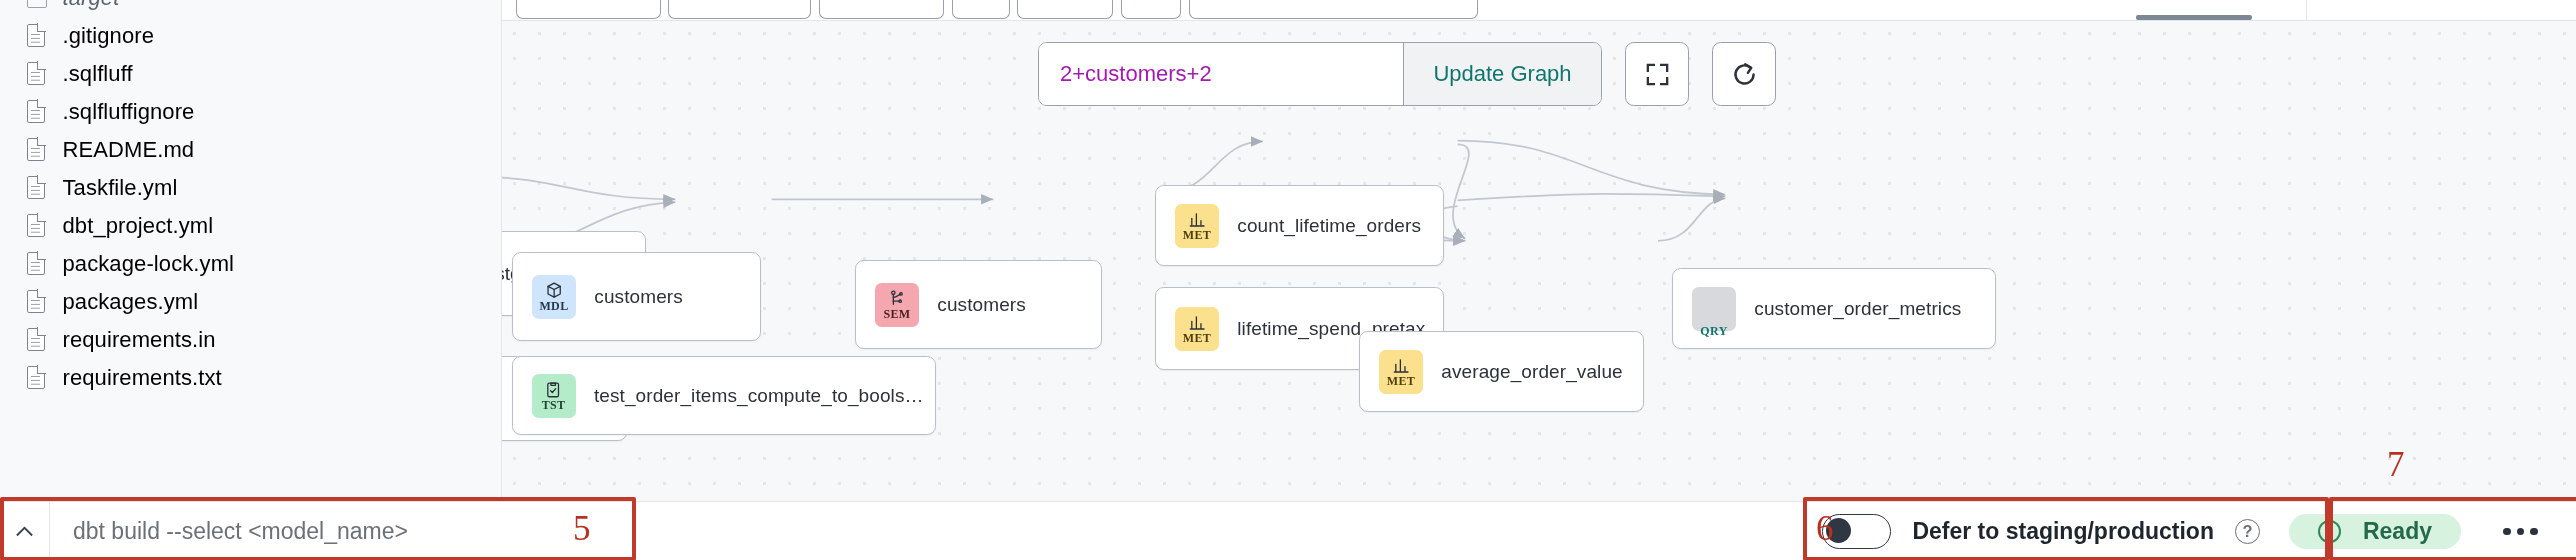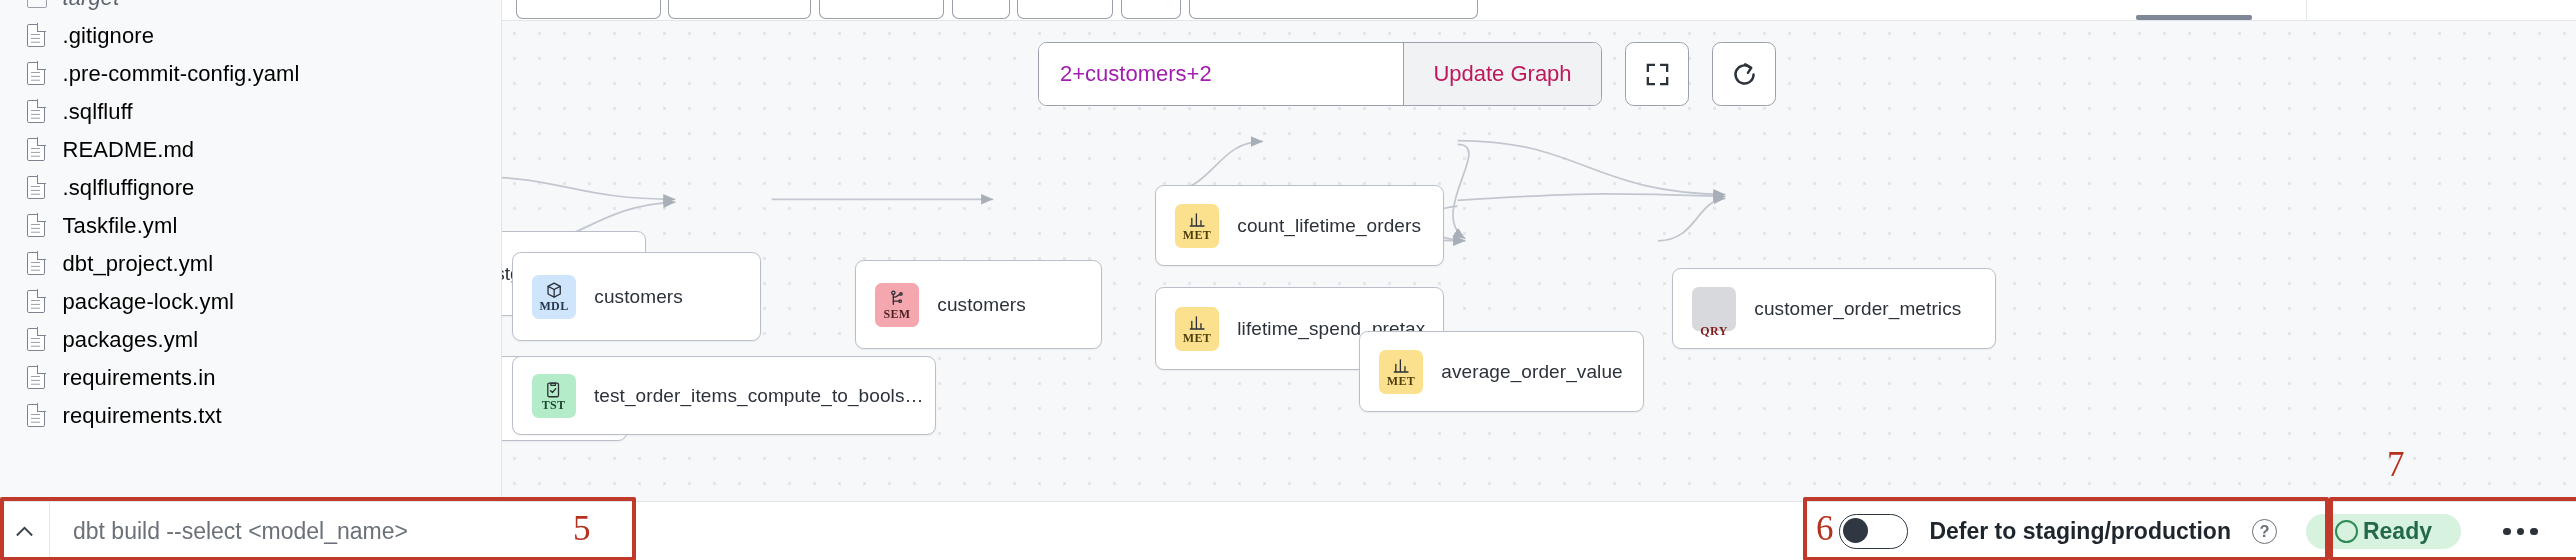--- a/index.html
+++ b/index.html
@@ -78,31 +78,31 @@
     font-family:Liberation Serif, serif;
   }
   .badge-code { font-size: 12px; font-weight:700; letter-spacing:0.4px; line-height:1; }
   .badge-ico { width:18.3px; height:18.3px; display:block; }
   .node-label { font-size:19px; color:#2c323a; white-space:nowrap; letter-spacing:0.1px; }
 
   .b-mdl { background:#cfe5fb; } .b-mdl .badge-code{ color:#24384f; }
   .b-sem { background:#f4a7ae; } .b-sem .badge-code{ color:#4c1f24; }
   .b-tst { background:#b4ebc9; } .b-tst .badge-code{ color:#1d4730; }
   .b-met { background:#fbe08d; } .b-met .badge-code{ color:#4d3d09; }
-  .b-qry { background:#d7d9dd; } .b-qry .badge-code{ color:#7f1d1d;margin-top:44px; }
+  .b-qry { background:#d7d9dd; } .b-qry .badge-code{ color:#0f766e;margin-top:44px; }
 
   
   .graph-toolbar { position:absolute; display:flex; align-items:center; gap:23px; }
   .search-group { display:flex; height:64px; border:1.5px solid #9aa1ac; border-radius:8.7px;
       overflow:hidden; background:#fff; }
   .search-input { width:364px; border:none; outline:none; background:#fff;
       font-family:"Liberation Sans", sans-serif; font-size:22px; color:#a21caf; padding:0 21px; }
   .search-input::placeholder { color:#9aa1ac; }
   .update-btn { width:198px; background:#f1f2f4; border:none; border-left:1.5px solid #9aa1ac;
-      font-family:"Liberation Sans", sans-serif; font-size:22px; color:#be185d; cursor:pointer; }
+      font-family:"Liberation Sans", sans-serif; font-size:22px; color:#0f766e; cursor:pointer; }
   .icon-btn { width:64px; height:64px; background:#fff; border:1.5px solid #9aa1ac;
       border-radius:8.7px; display:flex; align-items:center; justify-content:center; cursor:pointer; }
 
   
   .bottombar {
     position:absolute; left:0; bottom:0; width:2576px; height:60px;
     background:#ffffff; border-top:1px solid #e3e5e8; display:flex; align-items:center;
   }
   .cmd-group { display:flex; align-items:center; height:60px; }
   .chevron-btn { width:50px; height:60px; display:flex; align-items:center; justify-content:center;
@@ -113,21 +113,21 @@
   .bb-spacer { flex:1; }
   .defer-group { display:flex; align-items:center; gap:21px; padding-right:29px; }
   .toggle { width:69px; height:35px; border-radius:17.3px; border:1.9px solid #2e3742;
       background:#fff; position:relative; cursor:pointer; flex:0 0 69px; }
   .toggle .knob { position:absolute; left:2.9px; top:2.9px; width:25px; height:25px;
       border-radius:50%; background:#2e3742; }
   .defer-label { font-size:23px; font-weight:700; color:#1f252c; white-space:nowrap; }
   .help-icon { width:25px; height:25px; border:1.9px solid #6b7178; border-radius:50%;
       display:flex; align-items:center; justify-content:center; font-size:16.4px;
       color:#6b7178; font-weight:700; cursor:pointer; flex:0 0 25px; }
-  .ready-badge { display:flex; align-items:center; gap:5px; background:#d7f3e0;
+  .ready-badge { display:flex; align-items:center; gap:22px; background:#d7f3e0;
       border-radius:23px; padding:4px 29px; margin-right:25px; cursor:pointer; }
   .ready-circle { width:23px; height:23px; border:2.4px solid #2f8a58; border-radius:50%; flex:0 0 23px; }
   .ready-text { font-size:23px; font-weight:700; color:#23694a; }
   .more-btn { width:69px; height:50px; display:flex; align-items:center; justify-content:center;
       gap:5.8px; cursor:pointer; margin-right:21px; }
   .more-dot { width:7.7px; height:7.7px; border-radius:50%; background:#2c323a; }
 
   
   .anno-box { position:absolute; border:4.8px solid #c0392b; border-radius:1.9px; pointer-events:none; }
   .anno-num { position:absolute; color:#b8301f; font-size:35px; font-weight:400;
@@ -149,39 +149,33 @@
         <div class="fe-row">
           <span class="fe-icon">
             <span class="glyph-file"></span>
           </span>
           <span class="fe-label">.gitignore</span>
         </div>
         <div class="fe-row">
           <span class="fe-icon">
             <span class="glyph-file"></span>
           </span>
-          <span class="fe-label">.pre-commit-config.yaml</span>
-        </div>
-        <div class="fe-row">
-          <span class="fe-icon">
-            <span class="glyph-file"></span>
-          </span>
           <span class="fe-label">.sqlfluff</span>
         </div>
         <div class="fe-row">
           <span class="fe-icon">
             <span class="glyph-file"></span>
           </span>
+          <span class="fe-label">.sqlfluffignore</span>
+        </div>
+        <div class="fe-row">
+          <span class="fe-icon">
+            <span class="glyph-file"></span>
+          </span>
           <span class="fe-label">README.md</span>
-        </div>
-        <div class="fe-row">
-          <span class="fe-icon">
-            <span class="glyph-file"></span>
-          </span>
-          <span class="fe-label">.sqlfluffignore</span>
         </div>
         <div class="fe-row">
           <span class="fe-icon">
             <span class="glyph-file"></span>
           </span>
           <span class="fe-label">Taskfile.yml</span>
         </div>
         <div class="fe-row">
           <span class="fe-icon">
             <span class="glyph-file"></span>

